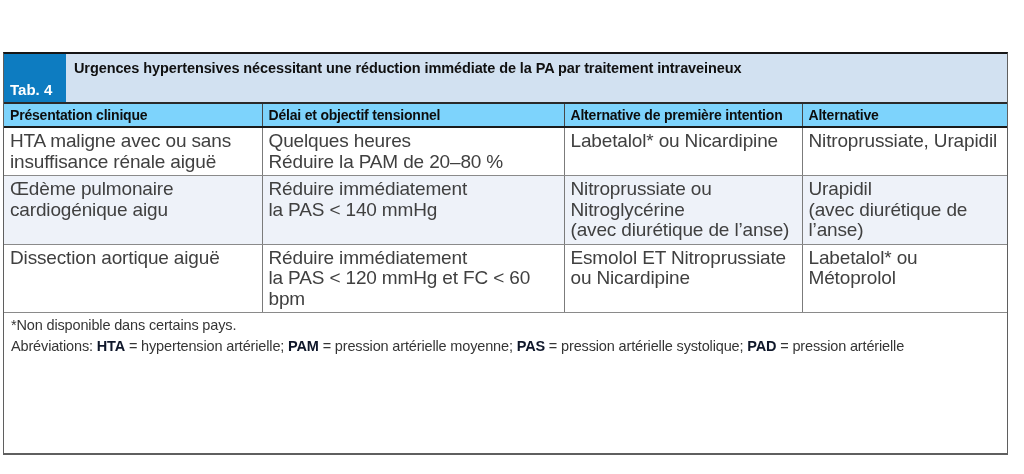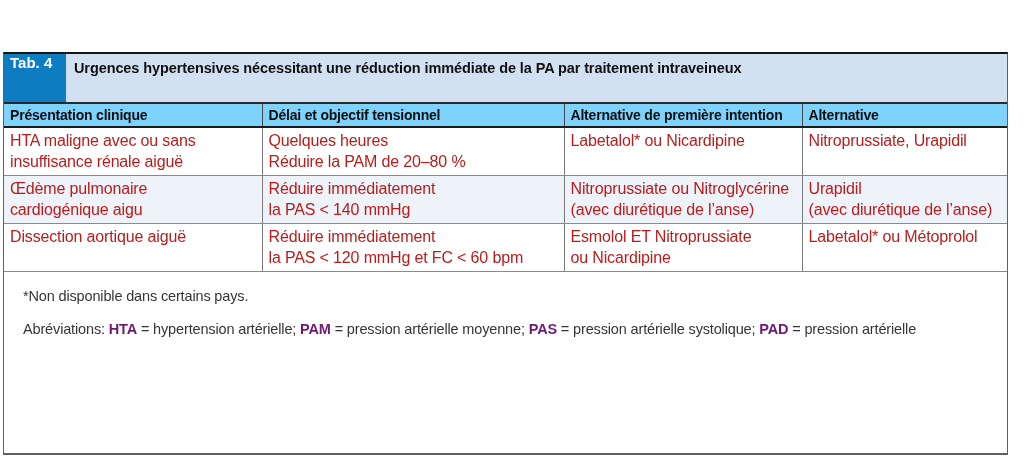--- a/index.html
+++ b/index.html
@@ -11,48 +11,48 @@
   .table-wrap{
     position:absolute;left:3px;top:52px;width:1005px;height:403px;
     box-sizing:border-box;background:#fff;
     border:1px solid #5f5f5f;border-top:2px solid #161616;border-bottom:2px solid #5f5f5f;
     display:flex;flex-direction:column;overflow:hidden;
   }
   
   .band{display:flex;height:48px;flex:0 0 48px;background:#d2e1f1;border-bottom:2px solid #2a2a2a;}
   .tab-box{
     width:62px;flex:0 0 62px;background:#0d7cc1;color:#ffffff;
-    font-weight:bold;font-size:15px;display:flex;align-items:flex-start;
+    font-weight:bold;font-size:15px;display:flex;align-items:flex-end;
     padding:0 0 4px 6px;box-sizing:border-box;
   }
   .band-title{
     padding:6px 8px 0 8px;font-weight:bold;font-size:14.5px;color:#101010;letter-spacing:-0.1px;text-align:center;
   }
   
   table{width:100%;border-collapse:collapse;table-layout:fixed;}
   th{
     text-align:left;font-size:14px;font-weight:bold;color:#0d0d0d;
     background:#7dd3fc;padding:3px 6px;letter-spacing:-0.2px;
     border-right:1px solid #474747;border-bottom:2px solid #1a1a1a;
   }
   th:last-child{border-right:none;}
   td{
-    vertical-align:top;font-size:16px;line-height:20.5px;color:#b91c1c;
+    vertical-align:top;font-size:19px;line-height:20.5px;color:#404040;
     padding:3px 6px;height:36px;letter-spacing:-0.15px;
     border-right:1px solid #7b7b7b;border-bottom:1px solid #8a8a8a;
     white-space:pre-line;background:#ffffff;
   }
   td:last-child{border-right:none;}
   tr:nth-child(even) td{background:#eef2f9;}
   
   .footnote{
     flex:1;padding:2px 7px;font-size:14.5px;line-height:20.5px;color:#353535;letter-spacing:-0.15px;
   }
-  .footnote .seg-b{font-weight:bold;color:#701a75;}
-  .fn-line{margin:12px;}
+  .footnote .seg-b{font-weight:bold;color:#0f172a;}
+  .fn-line{margin:0;}
 </style>
 </head>
 <body>
 
 <div class="table-wrap">
 
   <div class="band">
     <div class="tab-box">
       <span>Tab. 4</span>
     </div>

